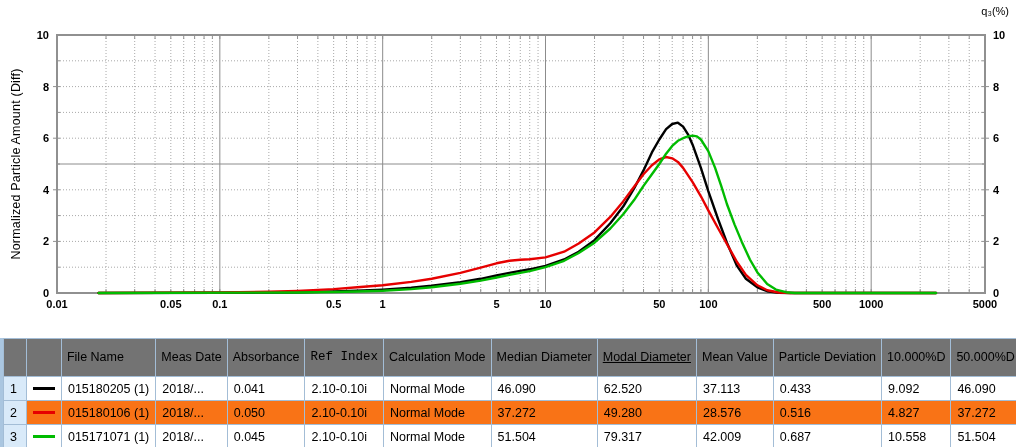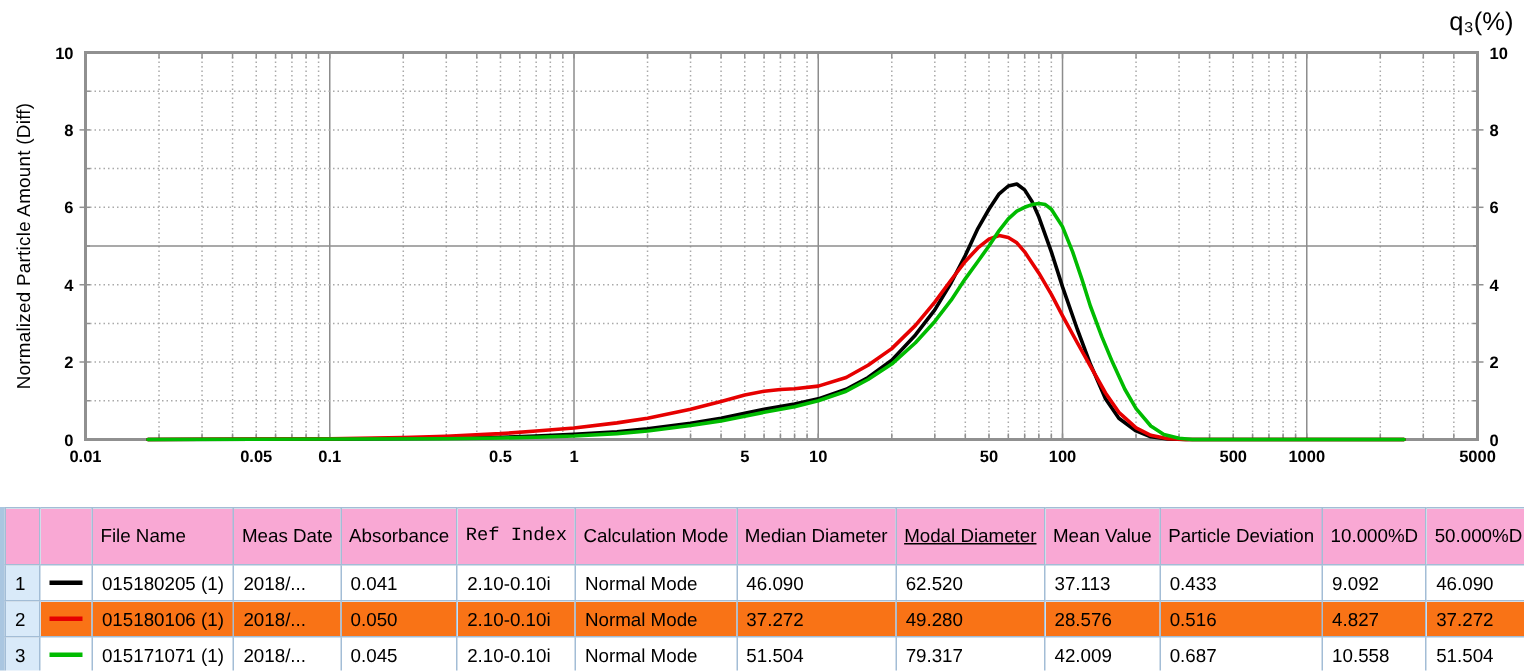--- a/index.html
+++ b/index.html
@@ -6,29 +6,29 @@
   body{
     width:1016px;height:447px;position:relative;overflow:hidden;
     background:#ffffff;font-family:"Liberation Sans",sans-serif;color:#000;
   }
   .chart-panel{position:absolute;top:0;left:0;width:1016px;height:338px;background:#fff;}
   #chart-svg{position:absolute;top:0;left:0;}
   .y-title{
     position:absolute;top:164px;left:16px;transform:translate(-50%,-50%) rotate(-90deg);
     font-size:12.5px;white-space:nowrap;letter-spacing:0.2px;
   }
-  .q3-label{position:absolute;top:5px;right:7px;font-size:17px;}
+  .q3-label{position:absolute;top:5px;right:7px;font-size:11px;}
   .x-title{position:absolute;top:305px;left:57px;width:928px;text-align:center;font-size:12.5px;}
   .table-panel{position:absolute;top:338px;left:0;border-left:3px solid #aac6e0;}
   table{border-collapse:collapse;table-layout:fixed;}
   th,td{
     border:1px solid #a3bdd6;overflow:hidden;white-space:nowrap;
     font-size:12.5px;box-sizing:border-box;
   }
-  th{background:#f9a8d4;font-weight:normal;height:38px;padding:2px 5px;vertical-align:middle;line-height:1.25;}
+  th{background:#737373;font-weight:normal;height:38px;padding:2px 5px;vertical-align:middle;line-height:1.25;}
   td{height:24px;padding:1px 6px;background:#ffffff;vertical-align:middle;}
   td.rownum{background:#d9eaf9;text-align:right;padding-right:9px;}
   tr.alt td{background:#f97316;}
   tr.alt td.rownum{background:#d9eaf9;}
   .swatch{width:22px;height:3px;margin:0 auto;}
   .al{text-align:left;} .ar{text-align:left;} .ac{}
 </style>
 </head>
 <body>
 

